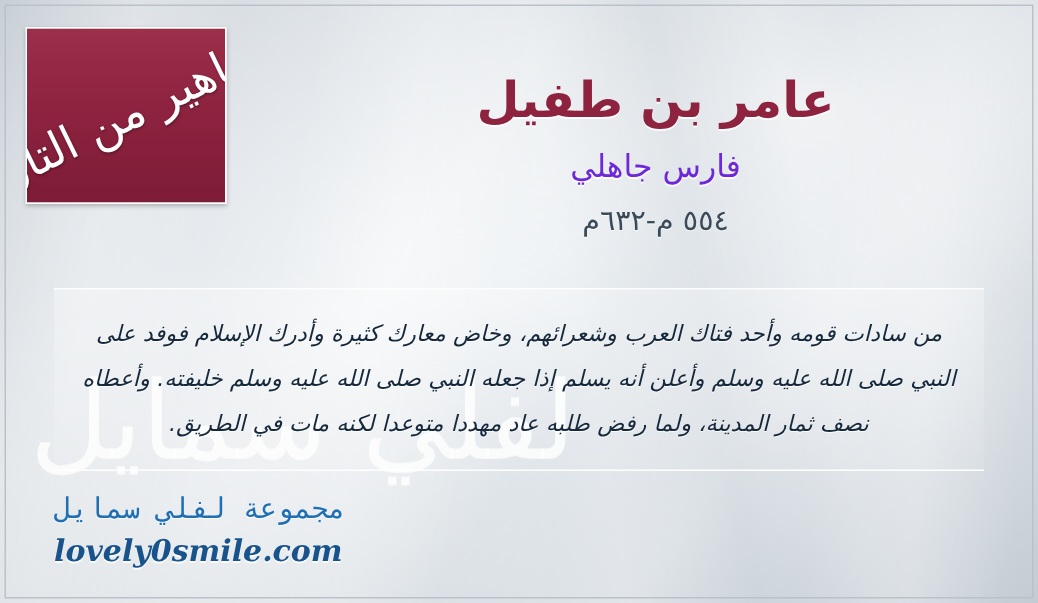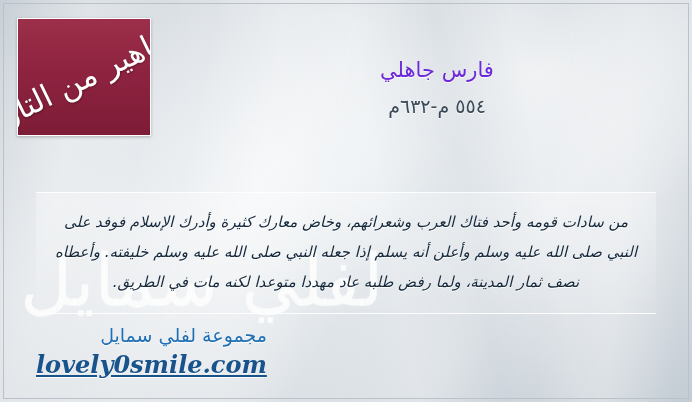--- a/index.html
+++ b/index.html
@@ -163,47 +163,48 @@
     left: 36px;
     bottom: 22px;
     z-index: 15;
     line-height: 1.25;
   }
   .footer-ar {
     color: #1f6fb4;
     font-size: 19px;
     direction: rtl;
     text-shadow: 0 1px 0 rgba(255,255,255,0.85);
+    font-family: Liberation Mono, monospace;
   }
   .footer-url {
     color: #18538c;
-    font-size: 24px;
+    font-size: 20px;
     font-style: italic;
     font-weight: bold;
     font-family: "DejaVu Serif", serif;
     margin-top: 2px;
     text-shadow: 0 1px 0 rgba(255,255,255,0.85);
-    text-decoration: underline;
   }
 </style>
 </head>
 <body>
 
 <div class="card">
   <div class="bg"></div>
   <div class="bg-streaks"></div>
   <div class="bg-vignette"></div>
 
   <div class="watermark">لفلي سمايل</div>
 
   <div class="header">
     <div class="logo-box">
       <div class="logo-text">مشاهير من التاريخ</div>
     </div>
     <div class="title-block">
+      <div class="title">عامر بن طفيل</div>
       <div class="subtitle">فارس جاهلي</div>
       <div class="dates">٥٥٤ م-٦٣٢م</div>
     </div>
   </div>
 
   <div class="body-panel">
     <div class="body-text">من سادات قومه وأحد فتاك العرب وشعرائهم، وخاض معارك كثيرة وأدرك الإسلام فوفد على النبي صلى الله عليه وسلم وأعلن أنه يسلم إذا جعله النبي صلى الله عليه وسلم خليفته. وأعطاه نصف ثمار المدينة، ولما رفض طلبه عاد مهددا متوعدا لكنه مات في الطريق.</div>
   </div>
 
   <div class="footer">

